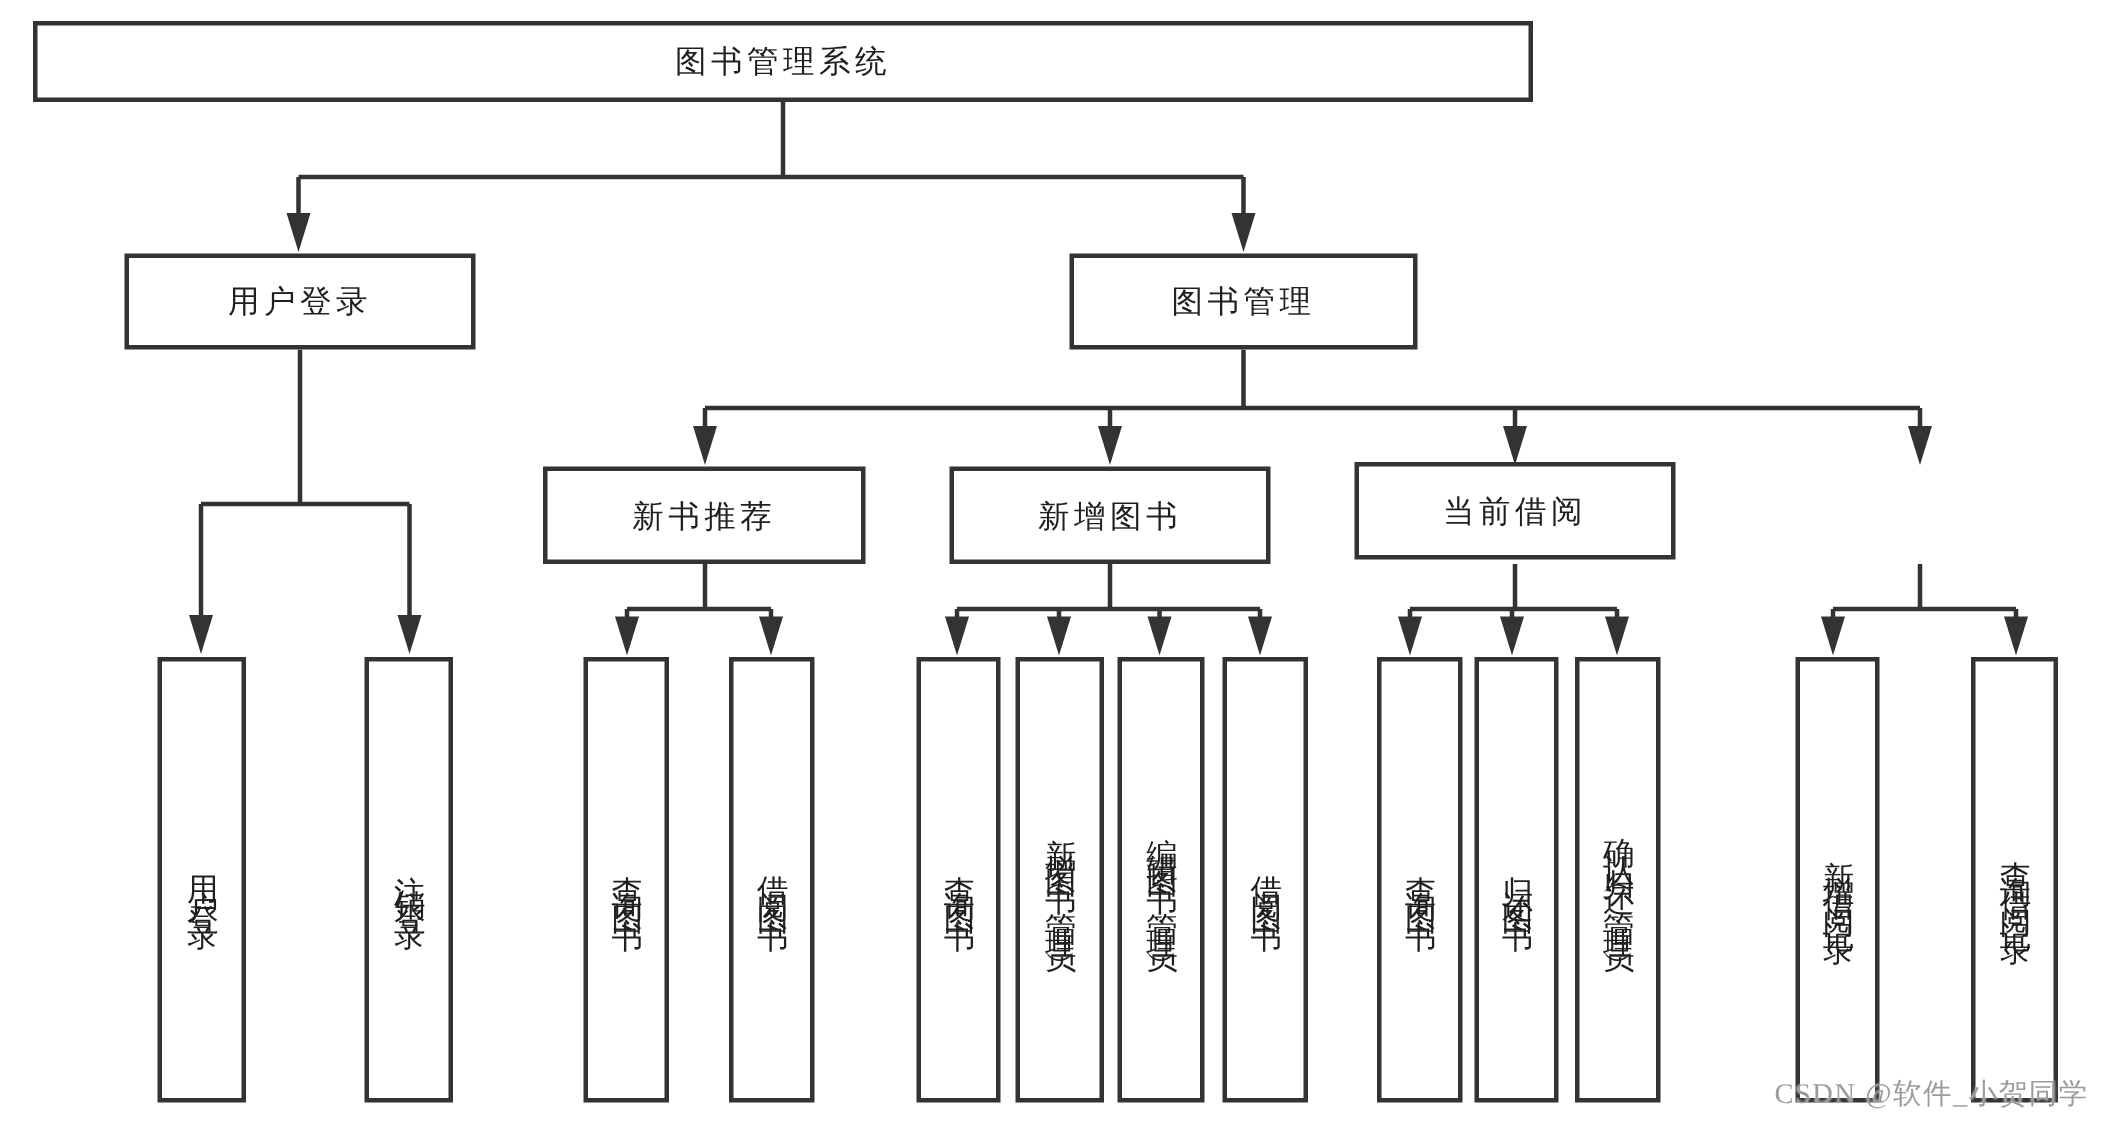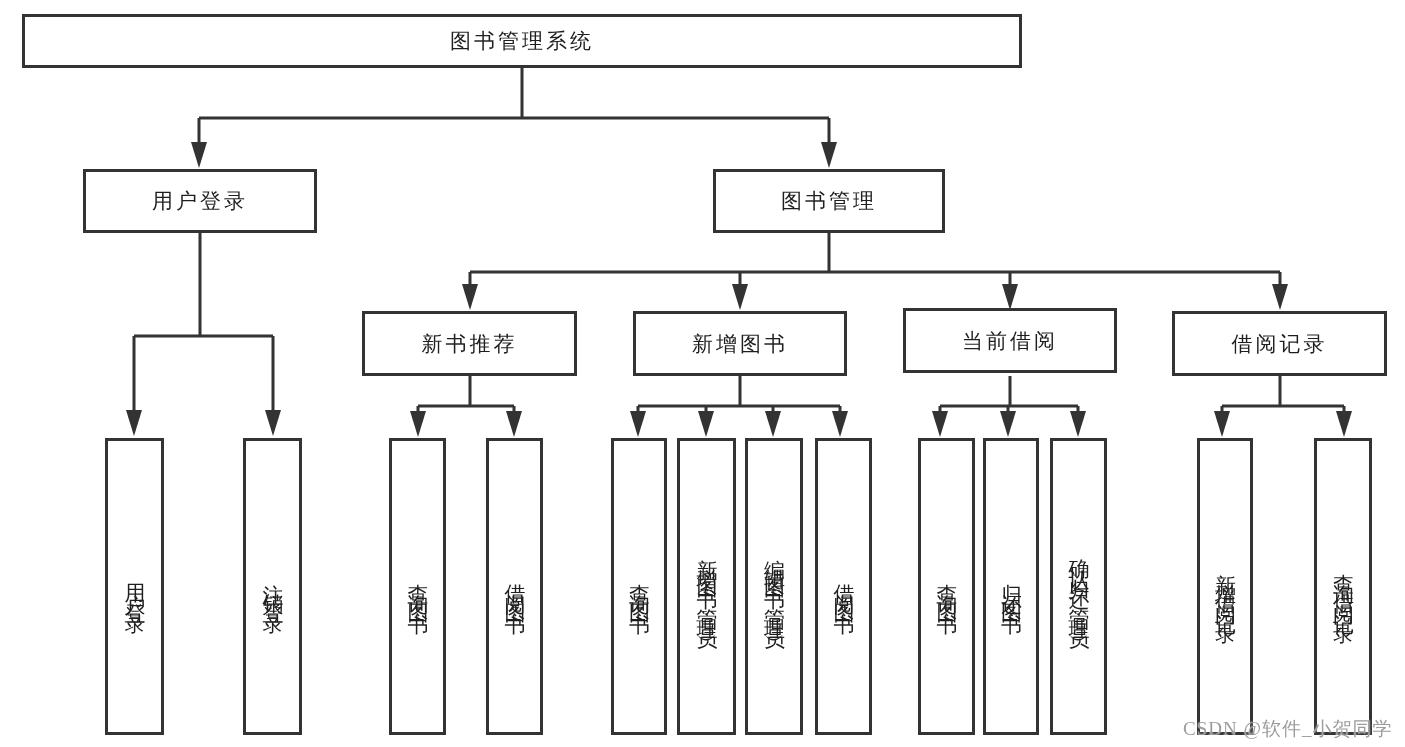--- a/index.html
+++ b/index.html
@@ -81,23 +81,20 @@
 
   <div class="node" style="left:362px;top:311px;width:215px;height:65px">
     <span class="hlabel">新书推荐</span>
   </div>
   <div class="node" style="left:633px;top:311px;width:214px;height:65px">
     <span class="hlabel">新增图书</span>
   </div>
   <div class="node" style="left:903px;top:308px;width:214px;height:65px">
     <span class="hlabel">当前借阅</span>
   </div>
-  <div class="node" style="left:1172px;top:311px;width:215px;height:65px">
-    <span class="hlabel">借阅记录</span>
-  </div>
 
   <div class="node" style="left:105px;top:438px;width:59px;height:297px">
     <span class="vtext">用户登录</span>
   </div>
   <div class="node" style="left:243px;top:438px;width:59px;height:297px">
     <span class="vtext">注销登录</span>
   </div>
 
   <div class="node" style="left:389px;top:438px;width:57px;height:297px">
     <span class="vtext">查询图书</span>

